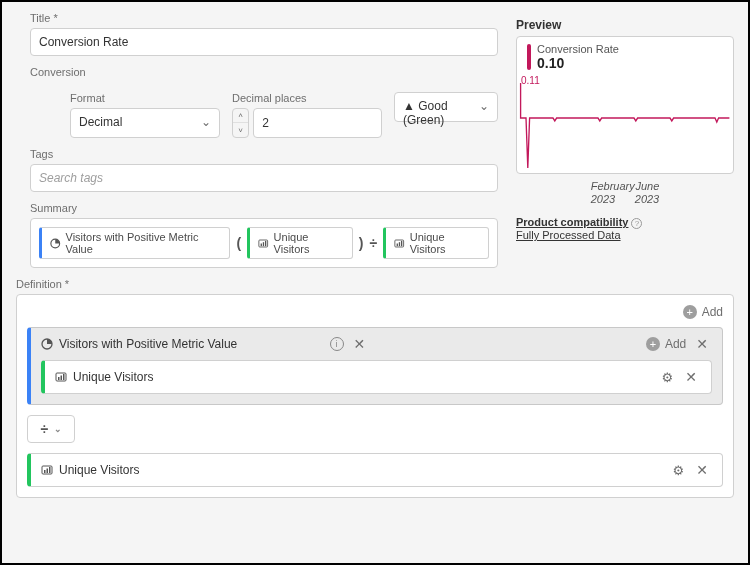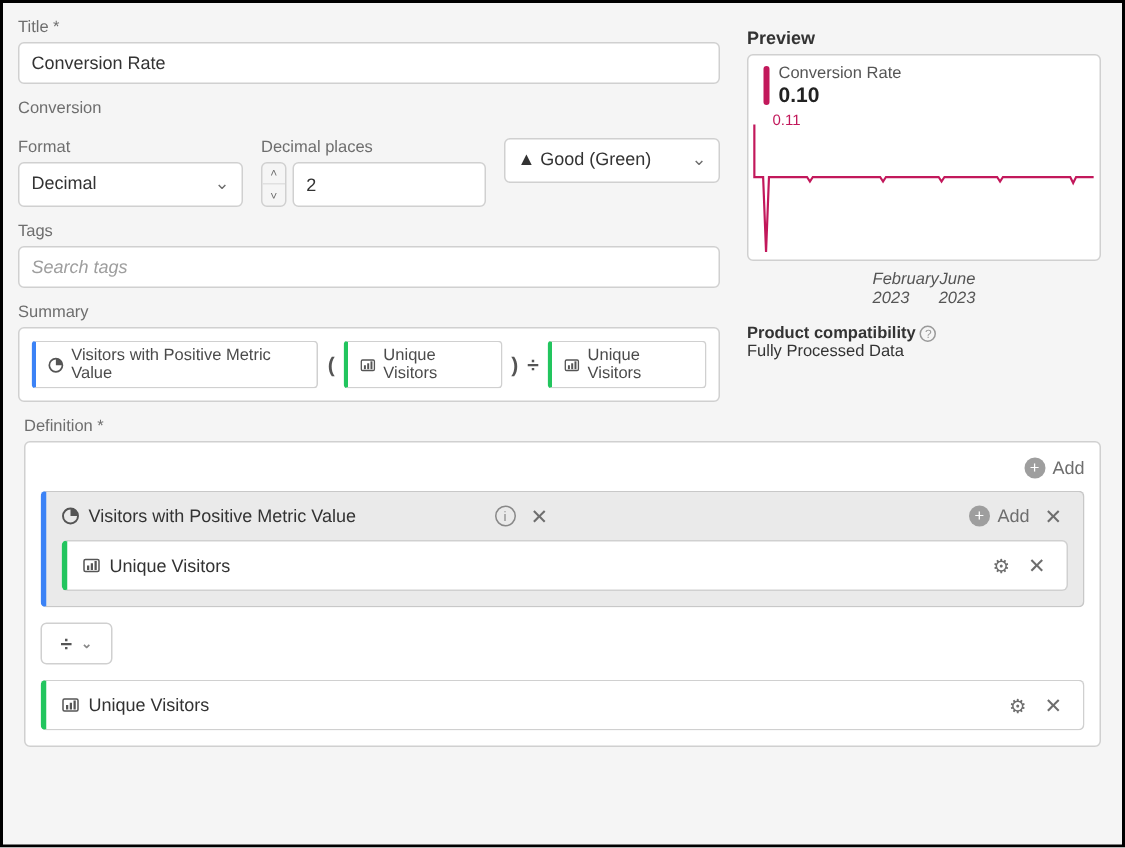--- a/index.html
+++ b/index.html
@@ -14,21 +14,21 @@
     border: 2px solid #000;
     width: 750px;
     height: 565px;
     background: #f5f5f5;
     position: relative;
     overflow: hidden;
   }
   .main {
     display: flex;
     gap: 18px;
-    padding: 10px 14px 0 10px;
+    padding: 10px 14px 0 28px;
   }
   .left-col {
     flex: 0 0 468px;
     display: flex;
     flex-direction: column;
   }
   .right-col {
     flex: 1;
     display: flex;
     flex-direction: column;
@@ -53,21 +53,21 @@
     font-family: inherit;
   }
   input::placeholder, textarea::placeholder { color: #9e9e9e; font-style: italic; }
   textarea { resize: both; height: 90px; }
   .row2 {
     display: flex;
     gap: 12px;
     margin-top: 10px;
   }
   .field { display:flex; flex-direction:column; }
-  .f-format { flex: 0 0 150px; }
+  .f-format { flex: 0 0 150px; margin-left: 40px; }
   .f-dec    { flex: 0 0 150px; }
   .f-trend  { flex: 1; }
   .select {
     display:flex; justify-content:space-between;
     height: 30px; cursor: pointer;
   }
   .chev { color:#6e6e6e; }
   .dec-wrap { display:flex; }
   .stepper {
     width: 20px; display:flex; flex-direction:column;
@@ -104,24 +104,24 @@
     padding:0; overflow:hidden;
   }
   .prev-head {
     display:flex; align-items:center; padding:6px 10px 2px 10px; gap:6px;
   }
   .prev-bar { width:4px; height:26px; background:#c2185b; border-radius:2px;}
   .prev-name { font-size:11px; color:#555; }
   .prev-val  { font-size:14px; font-weight:700; color:#222; }
   .prev-chart { height:100px; position:relative; }
   .prev-chart svg { width:100%; height:100%; display:block; }
-  .prev-peak { position:absolute; top:2px; left:16px; font-size:10px; color:#c2185b; }
+  .prev-peak { position:absolute; top:2px; left:4px; font-size:10px; color:#c2185b; }
   .prev-dates { display:flex; justify-content:center; font-size:11px; color:#555; margin-top:6px;font-style:italic; }
   .prev-dates div { line-height:1.2; }
-  .compat { font-size:11px; margin-top:10px; color:#333; }
+  .compat { font-size:11px; margin-top:10px; color:#333;text-decoration:underline; }
   .compat b { font-weight:600; }
   .compat .help { display:inline-block; width:11px;height:11px; border:1px solid #999; border-radius:50%; font-size:8px; text-align:center; line-height:10px; color:#999; margin-left:3px;}
 
   .definition {
     padding: 0 14px;
     margin-top:10px;
   }
   .def-box {
     border:1px solid #d0d0d0; border-radius:4px; background:#fff;
     padding:10px;

